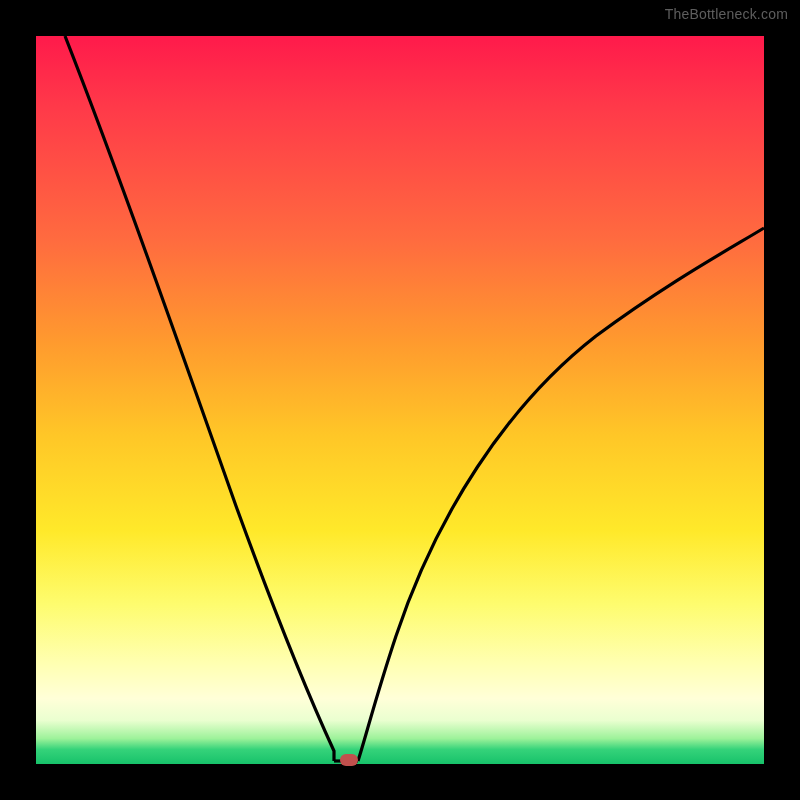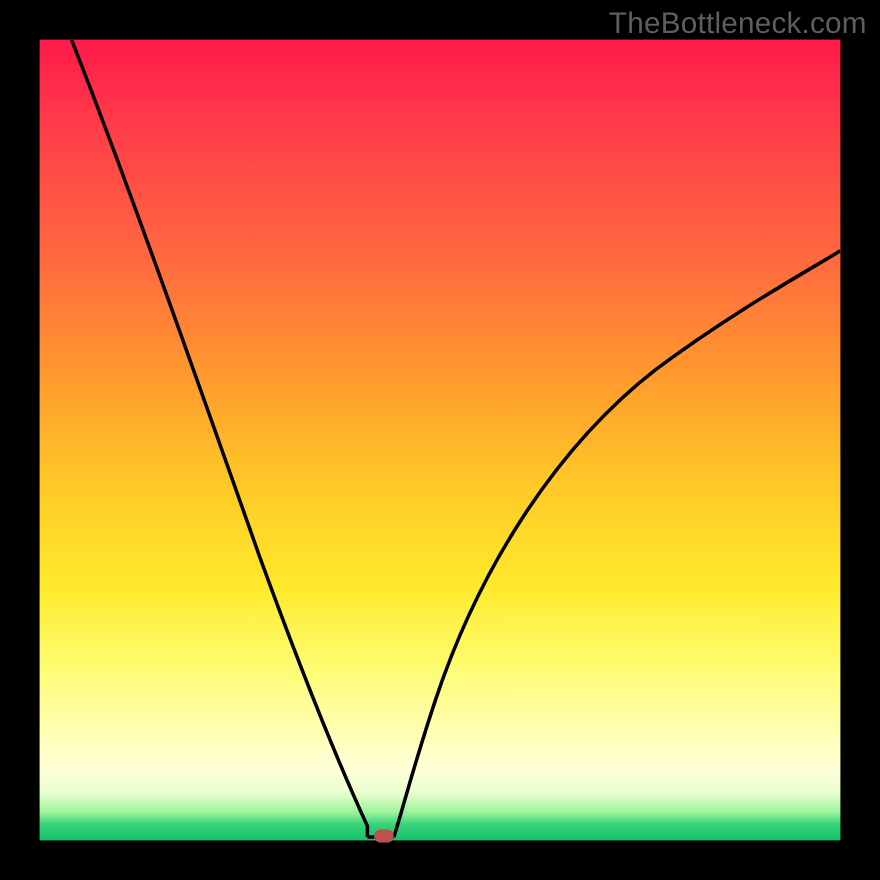--- a/index.html
+++ b/index.html
@@ -41,21 +41,21 @@
       #9df29a 96.5%,
       #35d37a 98%,
       #17c26a 100%
     );
   }
   .watermark {
     position: absolute;
     top: 6px;
     right: 12px;
     color: #5e5e5e;
-    font-size: 27px;
+    font-size: 14px;
     letter-spacing: 0.2px;
     user-select: none;
   }
   svg.curve {
     position: absolute;
     top: 0;
     left: 0;
     width: 728px;
     height: 728px;
     pointer-events: none;

